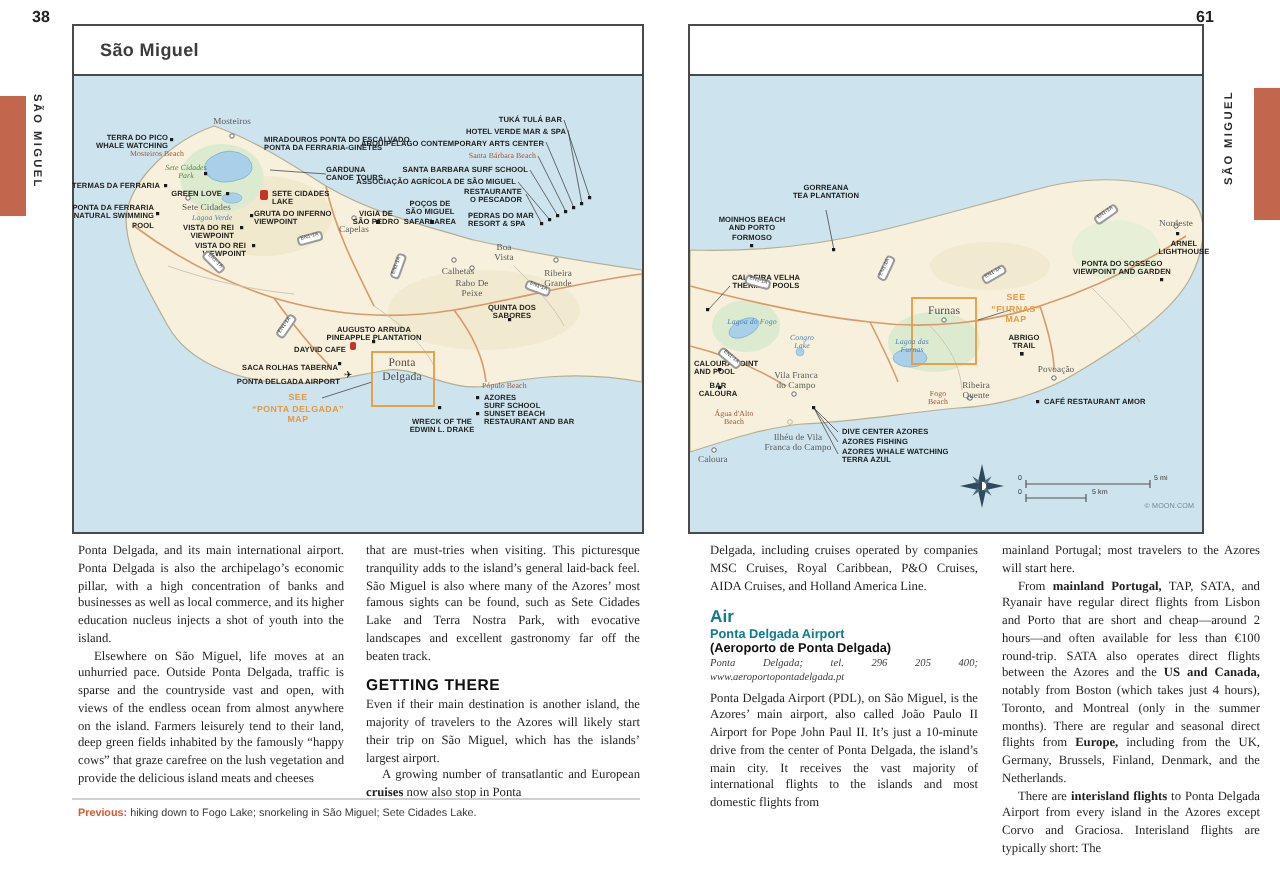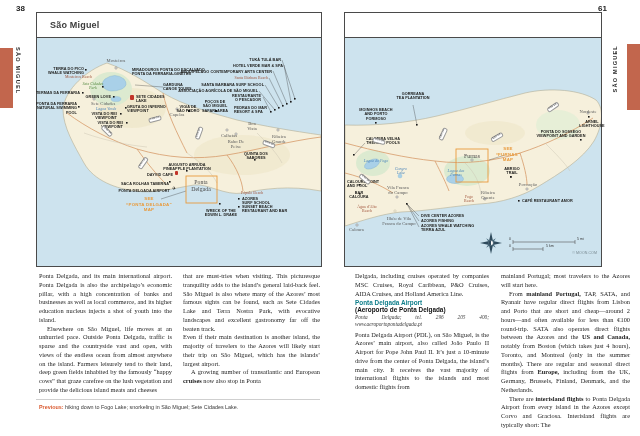--- a/index.html
+++ b/index.html
@@ -304,25 +304,27 @@
         <span class="pill" style="left: 20px; top: 166px; transform: translate(-50%, -50%) rotate(40deg);">EN1-1A</span>
       </div>
   </div>
 
   <div class="col" style="left:39px;top:272px;width:133px;">
       <div class="para"><span>Ponta Delgada, and its main international airport. Ponta Delgada is also the archipelago’s economic pillar, with a high concentration of banks and businesses as well as local commerce, and its higher education nucleus injects a shot of youth into the island.</span></div>
       <div class="para indent"><span>Elsewhere on São Miguel, life moves at an unhurried pace. Outside Ponta Delgada, traffic is sparse and the countryside vast and open, with views of the endless ocean from almost anywhere on the island. Farmers leisurely tend to their land, deep green fields inhabited by the famously “happy cows” that graze carefree on the lush vegetation and provide the delicious island meats and cheeses</span></div>
     </div>
   <div class="col" style="left:183px;top:272px;width:137px;">
       <div class="para"><span>that are must-tries when visiting. This picturesque tranquility adds to the island’s general laid-back feel. São Miguel is also where many of the Azores’ most famous sights can be found, such as Sete Cidades Lake and Terra Nostra Park, with evocative landscapes and excellent gastronomy far off the beaten track.</span></div>
+      <div class="heading"><span>GETTING THERE</span></div>
       <div class="para"><span>Even if their main destination is another island, the majority of travelers to the Azores will likely start their trip on São Miguel, which has the islands’ largest airport.</span></div>
       <div class="para indent"><span>A growing number of transatlantic and European </span><b>cruises</b><span> now also stop in Ponta</span></div>
     </div>
   <div class="col" style="left:355px;top:272px;width:134px;">
       <div class="para"><span>Delgada, including cruises operated by companies MSC Cruises, Royal Caribbean, P&amp;O Cruises, AIDA Cruises, and Holland America Line.</span></div>
+      <div class="heading-teal"><span>Air</span></div>
       <div class="subheading-teal"><span>Ponta Delgada Airport</span></div>
       <div class="subheading-bold"><span>(Aeroporto de Ponta Delgada)</span></div>
       <div class="meta"><span>Ponta Delgada; tel. 296 205 400; www.aeroportopontadelgada.pt</span></div>
       <div class="para"><span>Ponta Delgada Airport (PDL), on São Miguel, is the Azores’ main airport, also called João Paulo II Airport for Pope John Paul II. It’s just a 10-minute drive from the center of Ponta Delgada, the island’s main city. It receives the vast majority of international flights to the islands and most domestic flights from</span></div>
     </div>
   <div class="col" style="left:501px;top:272px;width:129px;">
       <div class="para"><span>mainland Portugal; most travelers to the Azores will start here.</span></div>
       <div class="para indent"><span>From </span><b>mainland Portugal,</b><span> TAP, SATA, and Ryanair have regular direct flights from Lisbon and Porto that are short and cheap—around 2 hours—and often available for less than €100 round-trip. SATA also operates direct flights between the Azores and the </span><b>US and Canada,</b><span> notably from Boston (which takes just 4 hours), Toronto, and Montreal (only in the summer months). There are regular and seasonal direct flights from </span><b>Europe,</b><span> including from the UK, Germany, Brussels, Finland, Denmark, and the Netherlands.</span></div>
       <div class="para indent"><span>There are </span><b>interisland flights</b><span> to Ponta Delgada Airport from every island in the Azores except Corvo and Graciosa. Interisland flights are typically short: The</span></div>
     </div>

